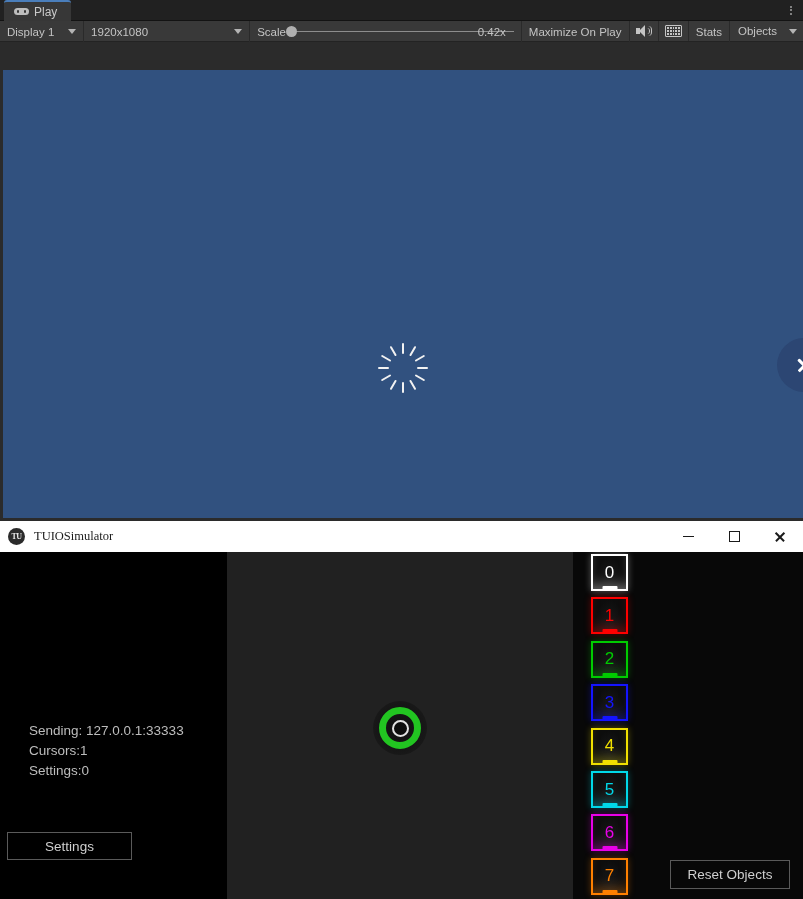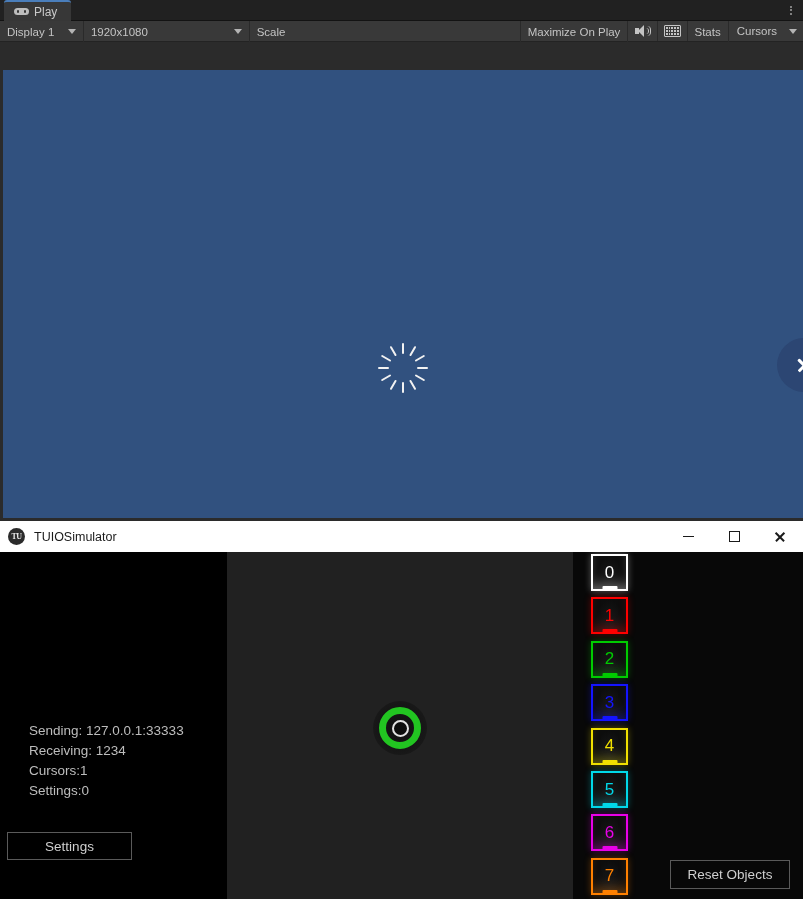--- a/index.html
+++ b/index.html
@@ -142,21 +142,21 @@
     background: #ffffff;
     display: flex; align-items: center;
   }
   #tuio-app-icon {
     width: 17px; height: 17px; margin-left: 8px; margin-right: 9px;
     border-radius: 50%; background: #2b2b2b;
     display: flex; align-items: center; justify-content: center;
     color: #e8e8e8; font-size: 8px; font-weight: bold;
     font-family: "Liberation Serif", serif; letter-spacing: -0.5px;
   }
-  #tuio-title { color: #1a1a1a; font-size: 12.5px; }
+  #tuio-title { color: #1a1a1a; font-size: 12.5px; font-family: Liberation Serif, serif; }
   #tuio-winbtns { position: absolute; right: 0; top: 0; height: 31px; display: flex; }
   .winbtn { width: 46px; height: 31px; display: flex; align-items: center;
     justify-content: center; color: #1a1a1a; }
   .wb-min { width: 11px; height: 1.5px; background: #1a1a1a; }
   .wb-max { width: 11px; height: 11px; border: 1.5px solid #1a1a1a; }
   .wb-close { position: relative; width: 12px; height: 12px; }
   .wb-close::before, .wb-close::after {
     content: ""; position: absolute; left: 0; top: 5.2px; width: 12px; height: 1.5px;
     background: #1a1a1a;
   }
@@ -240,20 +240,25 @@
     <div class="tb-cell" id="tb-display">
       <span>Display 1</span>
       <span class="tb-arrow"></span>
     </div>
     <div class="tb-cell" id="tb-resolution">
       <span>1920x1080</span>
       <span class="tb-arrow"></span>
     </div>
     <div class="tb-cell" id="tb-scale">
       <span>Scale</span>
+      <span id="scale-slider-wrap">
+        <span id="scale-track"></span>
+        <span id="scale-knob"></span>
+        <span id="scale-value">0.42x</span>
+      </span>
     </div>
     <div class="tb-cell" id="tb-maximize">
       <span>Maximize On Play</span>
     </div>
     <div class="tb-icon-cell">
       <span class="spk">
           <i></i>
           <b></b>
           <s></s>
           <u></u>
@@ -275,21 +280,21 @@
           <span></span>
           <span></span>
           <span></span>
           <span></span>
       </span>
     </div>
     <div class="tb-cell">
       <span>Stats</span>
     </div>
     <div id="tb-gizmos">
-      <span>Cursors</span>
+      <span>Objects</span>
       <span id="tb-gizmos-arrow"></span>
     </div>
   </div>
 
   <div id="game-outer">
     <div id="game-render">
       <div id="spinner">
           <span class="spoke" style="transform: rotate(0deg); background: rgb(242, 242, 242);"></span>
           <span class="spoke" style="transform: rotate(30deg); background: rgb(242, 242, 242);"></span>
           <span class="spoke" style="transform: rotate(60deg); background: rgb(242, 242, 242);"></span>
@@ -329,21 +334,20 @@
   </div>
 
   <div id="tuio-body">
     <div id="tuio-left"></div>
     <div id="tuio-center"></div>
     <div id="tuio-right"></div>
   </div>
 
   <div id="status-list">
       <div class="status-line">Sending: 127.0.0.1:33333</div>
-      <div class="status-line">Receiving: 1234</div>
       <div class="status-line">Cursors:1</div>
       <div class="status-line">Settings:0</div>
     </div>
 
   <button id="settings-button">Settings</button>
 <div class="obj-btn" style="top: 33px; border-color: rgb(255, 255, 255); color: rgb(255, 255, 255); box-shadow: rgba(255, 255, 255, 0.333) 0px 0px 7px, rgba(255, 255, 255, 0.4) 0px -9px 13px -6px inset;">
       <span style="color: rgb(255, 255, 255);">0</span>
     </div>
     <div class="obj-btn" style="top: 76.4px; border-color: rgb(255, 0, 0); color: rgb(255, 0, 0); box-shadow: rgba(255, 0, 0, 0.333) 0px 0px 7px, rgba(255, 0, 0, 0.4) 0px -9px 13px -6px inset;">
       <span style="color: rgb(255, 0, 0);">1</span>

